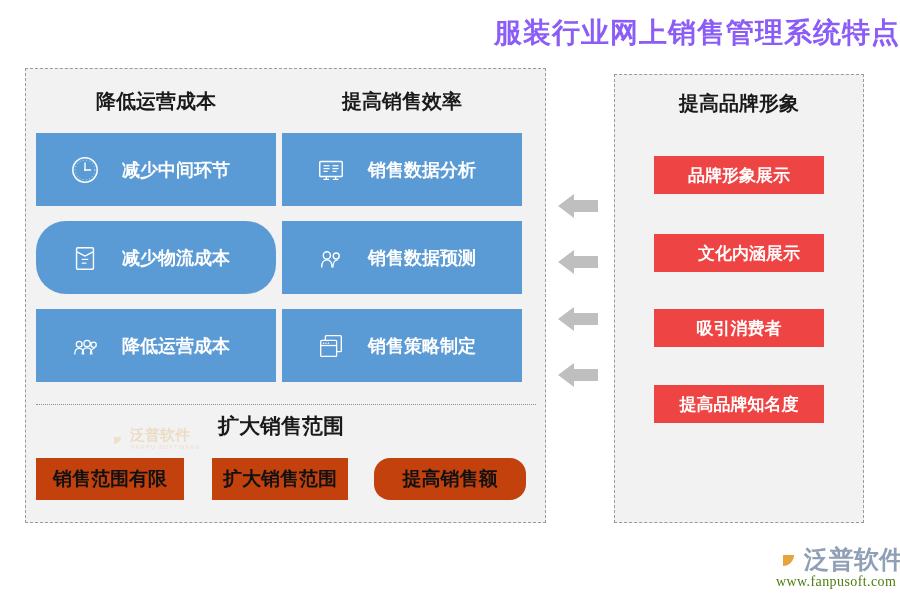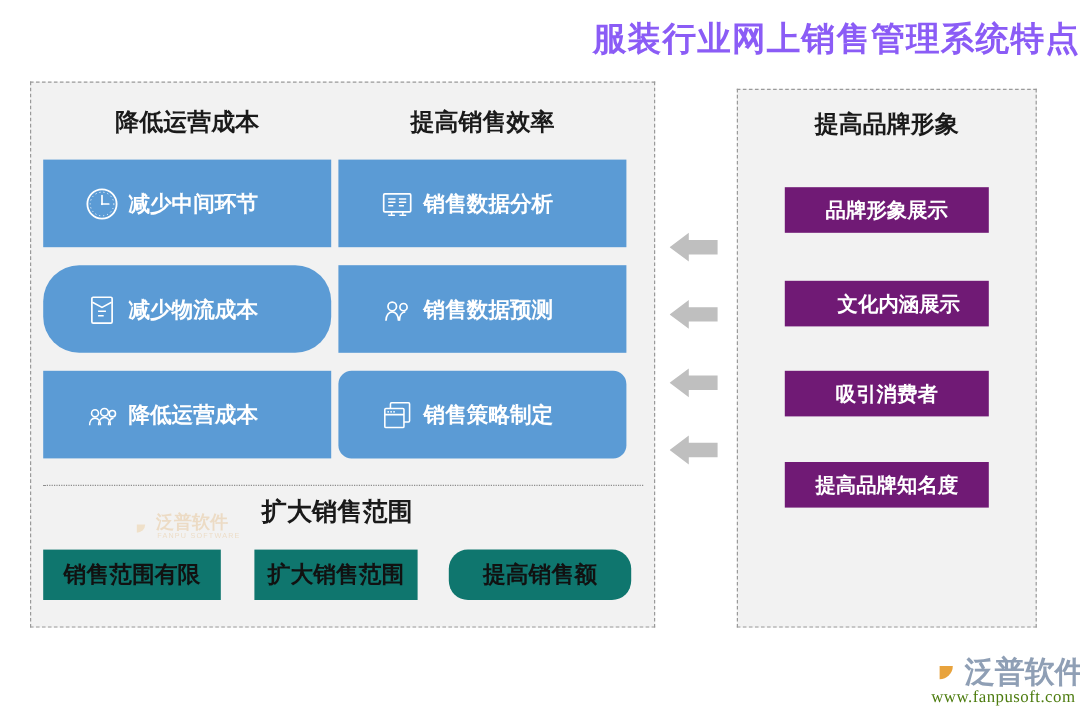--- a/index.html
+++ b/index.html
@@ -81,48 +81,48 @@
     height: 30px;
     margin-left: 34px;
     flex: 0 0 auto;
     display: block;
   }
   .bcard .lbl {
     font-family: "Liberation Serif", "DejaVu Serif", serif;
     font-size: 18px;
     font-weight: bold;
     color: #ffffff;
-    margin-left: 7px;
+    margin-left: 22px;
     white-space: nowrap;
   }
 
   
   .ocard {
     position: absolute;
-    background: #0f766e;
+    background: #c2410c;
     display: flex;
     align-items: center;
     justify-content: center;
     box-sizing: border-box;
   }
   .ocard .lbl {
     font-family: "Liberation Serif", "DejaVu Serif", serif;
     font-size: 19px;
     font-weight: bold;
     color: #111111;
     white-space: nowrap;
   }
 
   
   .rcard {
     position: absolute;
     left: 654px;
     width: 170px;
     height: 38px;
-    background: #701a75;
+    background: #ef4444;
     display: flex;
     align-items: center;
     justify-content: center;
     box-sizing: border-box;
   }
   .rcard .lbl {
     font-family: "Liberation Serif", "DejaVu Serif", serif;
     font-size: 17px;
     font-weight: bold;
     color: #ffffff;
@@ -286,21 +286,21 @@
     <svg viewBox="0 0 32 32" width="30" height="30">
       <path d="M6 26 c0-5.2 2.6-8 5.6-8 c3 0 5.6 2.8 5.6 8" fill="none" stroke="#ffffff" stroke-width="1.5"></path>
       <circle cx="11.6" cy="13.2" r="3.8" fill="none" stroke="#ffffff" stroke-width="1.5"></circle>
       <path d="M18 26 c0-5.2 2.4-8 5.2-8" fill="none" stroke="#ffffff" stroke-width="1.5"></path>
       <circle cx="21.6" cy="13.8" r="3.2" fill="none" stroke="#ffffff" stroke-width="1.5"></circle>
     </svg>
   </span>
   <span class="lbl">销售数据预测</span>
 </div>
 
-<div class="bcard" style="left:282px; top:309px; width:240px; height:73px;border-radius:11px;">
+<div class="bcard" style="left:282px; top:309px; width:240px; height:73px;">
   <span class="ic">
     <svg viewBox="0 0 32 32" width="30" height="30">
       <rect x="10" y="5" width="17" height="17" rx="1" fill="none" stroke="#ffffff" stroke-width="1.4"></rect>
       <rect x="5" y="10" width="17" height="17" rx="1" fill="#5b9bd5" stroke="#ffffff" stroke-width="1.4"></rect>
       <line x1="5" y1="15.5" x2="22" y2="15.5" stroke="#ffffff" stroke-width="1.4"></line>
       <circle cx="8" cy="13" r="0.8" fill="#ffffff"></circle>
       <circle cx="10.6" cy="13" r="0.8" fill="#ffffff"></circle>
       <circle cx="13.2" cy="13" r="0.8" fill="#ffffff"></circle>
     </svg>
   </span>

